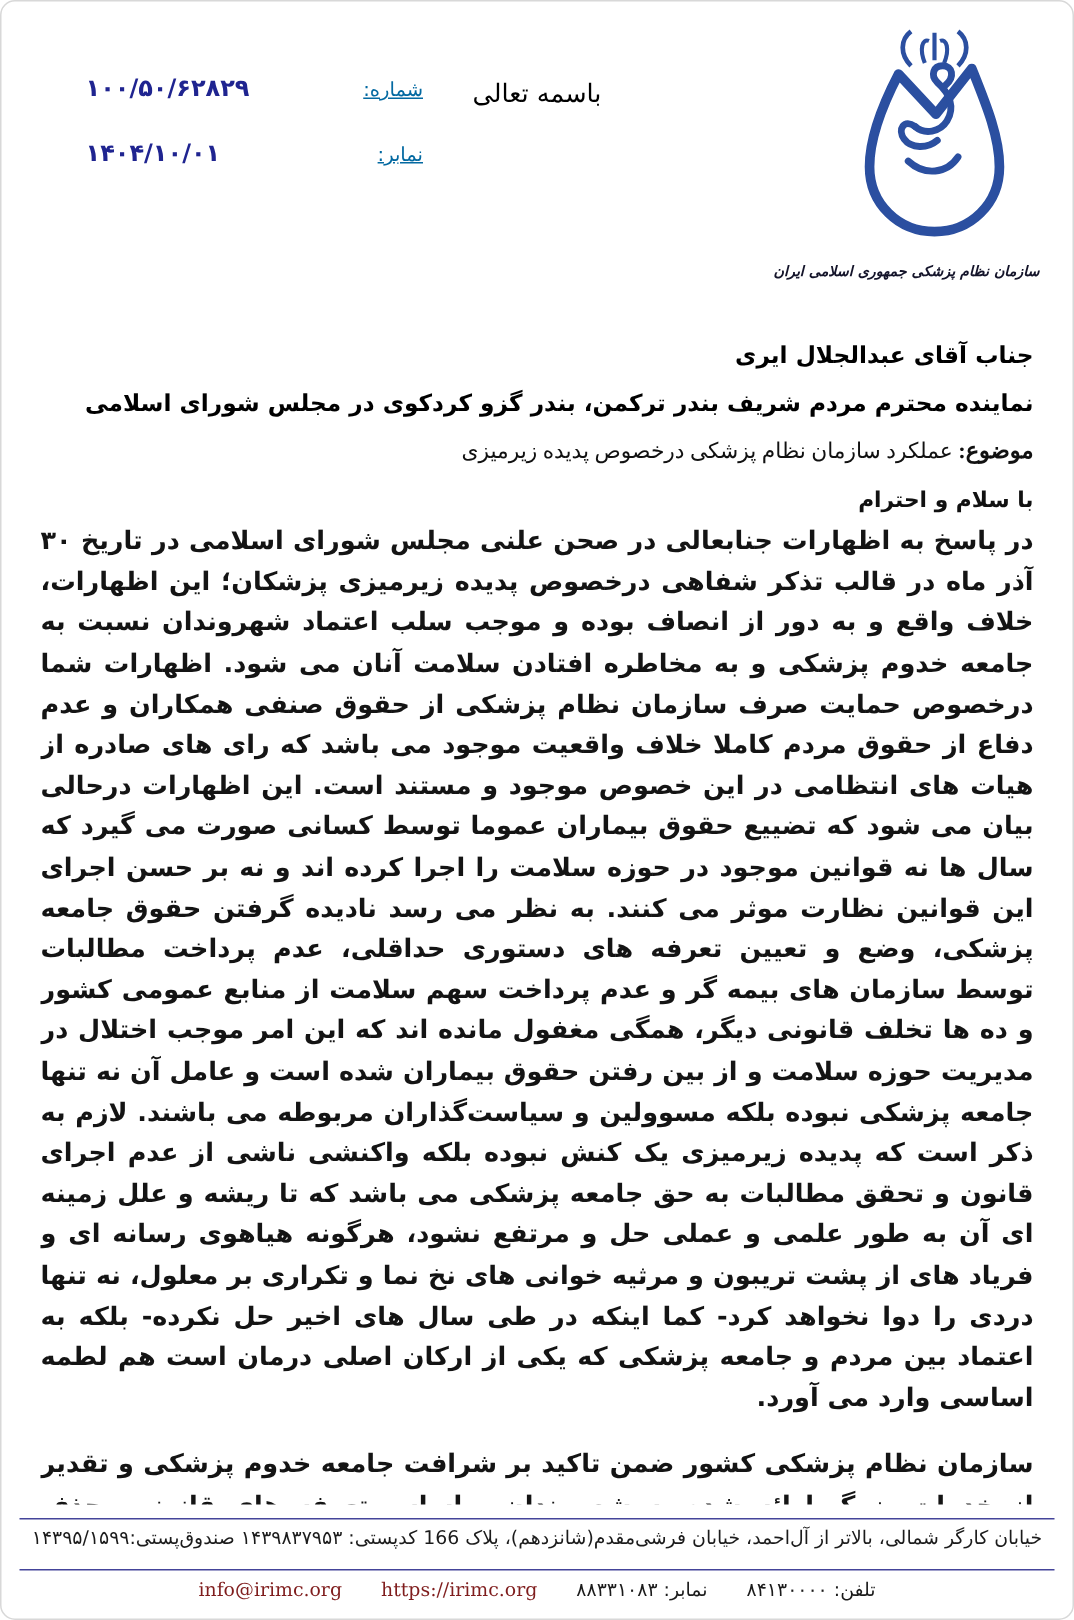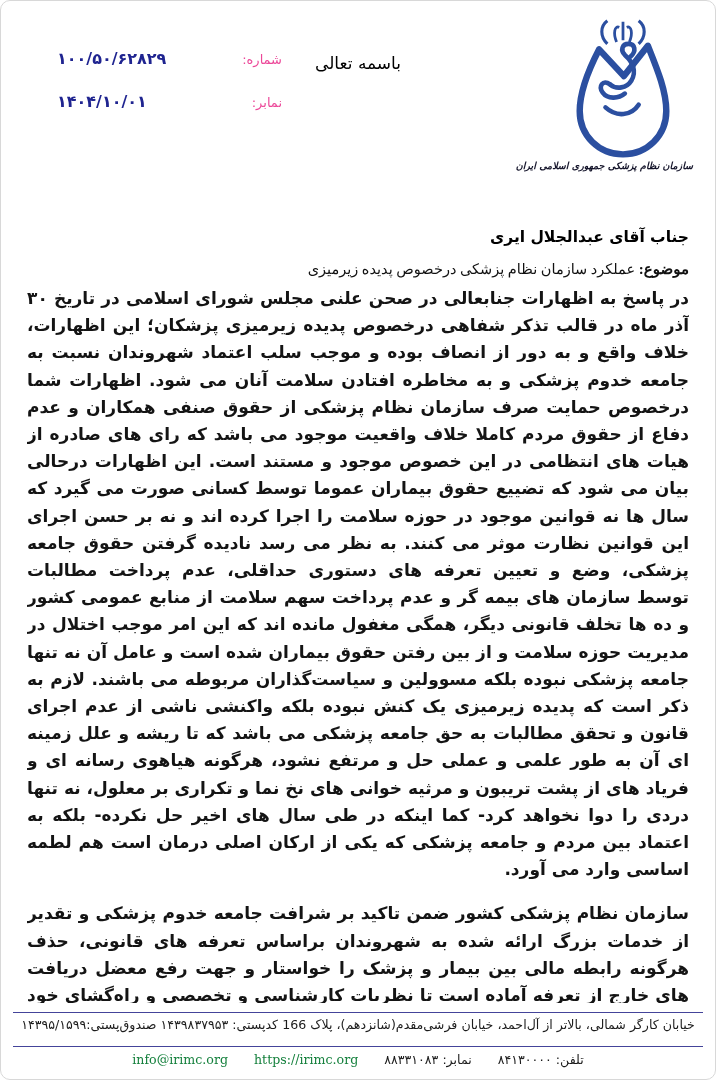--- a/index.html
+++ b/index.html
@@ -18,29 +18,29 @@
   .bismillah{
     position:absolute;top:52px;left:0;right:0;
     text-align:center;
     font-size:17px;color:#000000;
   }
   .meta{
     position:absolute;top:48px;left:56px;width:225px;
     font-size:13px;
   }
   .meta-row{display:flex;justify-content:space-between;align-items:baseline;margin-bottom:24px;}
-  .meta-label{color:#ec4899;}
+  .meta-label{color:#0369a1;text-decoration:underline;}
   .meta-value{color:#1f2490;font-weight:bold;font-size:16px;letter-spacing:.5px;}
   .emblem-box{
     position:absolute;top:18px;right:22px;width:140px;
     text-align:center;
   }
   .emblem-box svg{display:block;margin:0 auto;}
   .org-calligraphy{
-    margin-top:1px;
+    margin-top:17px;
     font-size:9.5px;font-weight:bold;font-style:italic;
     color:#14142a;white-space:nowrap;
   }
   
   .content{
     position:absolute;top:220px;right:26px;left:26px;height:782px;
     overflow:hidden;
   }
   .recipient-name,.recipient-title{
     font-weight:bold;font-size:15.5px;line-height:32px;color:#000000;
@@ -62,21 +62,21 @@
     position:absolute;top:1016px;left:12px;right:12px;
     text-align:center;font-size:12.6px;color:#1b1b1b;
   }
   .footer-contacts{
     position:absolute;top:1051px;left:12px;right:12px;
     display:flex;justify-content:center;gap:26px;
     font-size:12.6px;color:#1b1b1b;align-items:baseline;
   }
   .footer-contacts .pair{white-space:nowrap;}
   .ltr{direction:ltr;unicode-bidi:embed;font-family:"DejaVu Serif","DejaVu Sans",serif;}
-  a.plain{color:#15803d;text-decoration:none;}
+  a.plain{color:#7f1d1d;text-decoration:none;}
 </style>
 </head>
 <body>
 
 <div class="page">
 
   <div class="bismillah">باسمه تعالی</div>
 
   <div class="meta">
     <div class="meta-row">
@@ -105,23 +105,25 @@
         <path d="M41 71 C33 65 28 73 33 80 C38 87 50 87 57 81" stroke-width="5" stroke-linecap="round"></path>
         <path d="M36 96 C48 107 64 105 72 93" stroke-width="5" stroke-linecap="round"></path>
         <circle cx="61" cy="27" r="2.2" fill="#2b4fa0" stroke="none"></circle>
       </g>
     </svg>
     <div class="org-calligraphy">سازمان نظام پزشکی جمهوری اسلامی ایران</div>
   </div>
 
   <div class="content">
     <div class="recipient-name">جناب آقای عبدالجلال ایری</div>
+    <div class="recipient-title">نماینده محترم مردم شریف بندر ترکمن، بندر گزو کردکوی در مجلس شورای اسلامی</div>
     <div class="subject-line">
       <span class="lbl">موضوع:</span><span> عملکرد سازمان نظام پزشکی درخصوص پدیده زیرمیزی</span>
     </div>
+    <div class="salutation">با سلام و احترام</div>
     <p class="body-par">در پاسخ به اظهارات جنابعالی در صحن علنی مجلس شورای اسلامی در تاریخ ۳۰ آذر ماه در قالب تذکر شفاهی درخصوص پدیده زیرمیزی پزشکان؛ این اظهارات، خلاف واقع و به دور از انصاف بوده و موجب سلب اعتماد شهروندان نسبت به جامعه خدوم پزشکی و به مخاطره افتادن سلامت آنان می شود. اظهارات شما درخصوص حمایت صرف سازمان نظام پزشکی از حقوق صنفی همکاران و عدم دفاع از حقوق مردم کاملا خلاف واقعیت موجود می باشد که رای های صادره از هیات های انتظامی در این خصوص موجود و مستند است. این اظهارات درحالی بیان می شود که تضییع حقوق بیماران عموما توسط کسانی صورت می گیرد که سال ها نه قوانین موجود در حوزه سلامت را اجرا کرده اند و نه بر حسن اجرای این قوانین نظارت موثر می کنند. به نظر می رسد  نادیده گرفتن حقوق جامعه پزشکی، وضع و تعیین تعرفه های دستوری حداقلی، عدم پرداخت مطالبات توسط سازمان های بیمه گر و عدم پرداخت سهم سلامت از منابع عمومی کشور و ده ها تخلف قانونی دیگر، همگی مغفول مانده اند که این امر موجب اختلال در مدیریت حوزه سلامت و از بین رفتن حقوق بیماران شده است و عامل آن نه تنها جامعه پزشکی نبوده بلکه مسوولین و سیاست‌گذاران مربوطه می باشند. لازم به ذکر است که پدیده زیرمیزی یک کنش نبوده بلکه واکنشی ناشی از عدم اجرای قانون و تحقق مطالبات به حق جامعه پزشکی می باشد که تا ریشه و علل زمینه ای آن به طور علمی و عملی حل و مرتفع نشود، هرگونه هیاهوی رسانه ای و فریاد های از پشت تریبون و مرثیه خوانی های نخ نما و تکراری بر معلول، نه تنها دردی را دوا نخواهد کرد- کما اینکه در طی سال های اخیر حل نکرده- بلکه به اعتماد بین مردم و جامعه پزشکی که یکی از ارکان اصلی درمان است هم لطمه اساسی وارد می آورد.</p>
     <p class="body-par">سازمان نظام پزشکی کشور ضمن تاکید بر شرافت جامعه خدوم پزشکی و تقدیر از خدمات بزرگ ارائه شده به شهروندان براساس تعرفه های قانونی، حذف هرگونه رابطه مالی بین بیمار و پزشک را خواستار و جهت رفع معضل دریافت های خارج از تعرفه آماده است تا نظریات کارشناسی و تخصصی و راه‌گشای خود را در اختیار مسوولین مربوطه قرار دهد.</p>
 
   </div>
 
   <div class="footer-line fl-top"></div>
   <div class="footer-address">خیابان کارگر شمالی، بالاتر از آل‌احمد، خیابان فرشی‌مقدم(شانزدهم)، پلاک 166  کدپستی: ۱۴۳۹۸۳۷۹۵۳ صندوق‌پستی:۱۴۳۹۵/۱۵۹۹</div>
   <div class="footer-line fl-bottom"></div>
   <div class="footer-contacts">
     <span class="pair">

